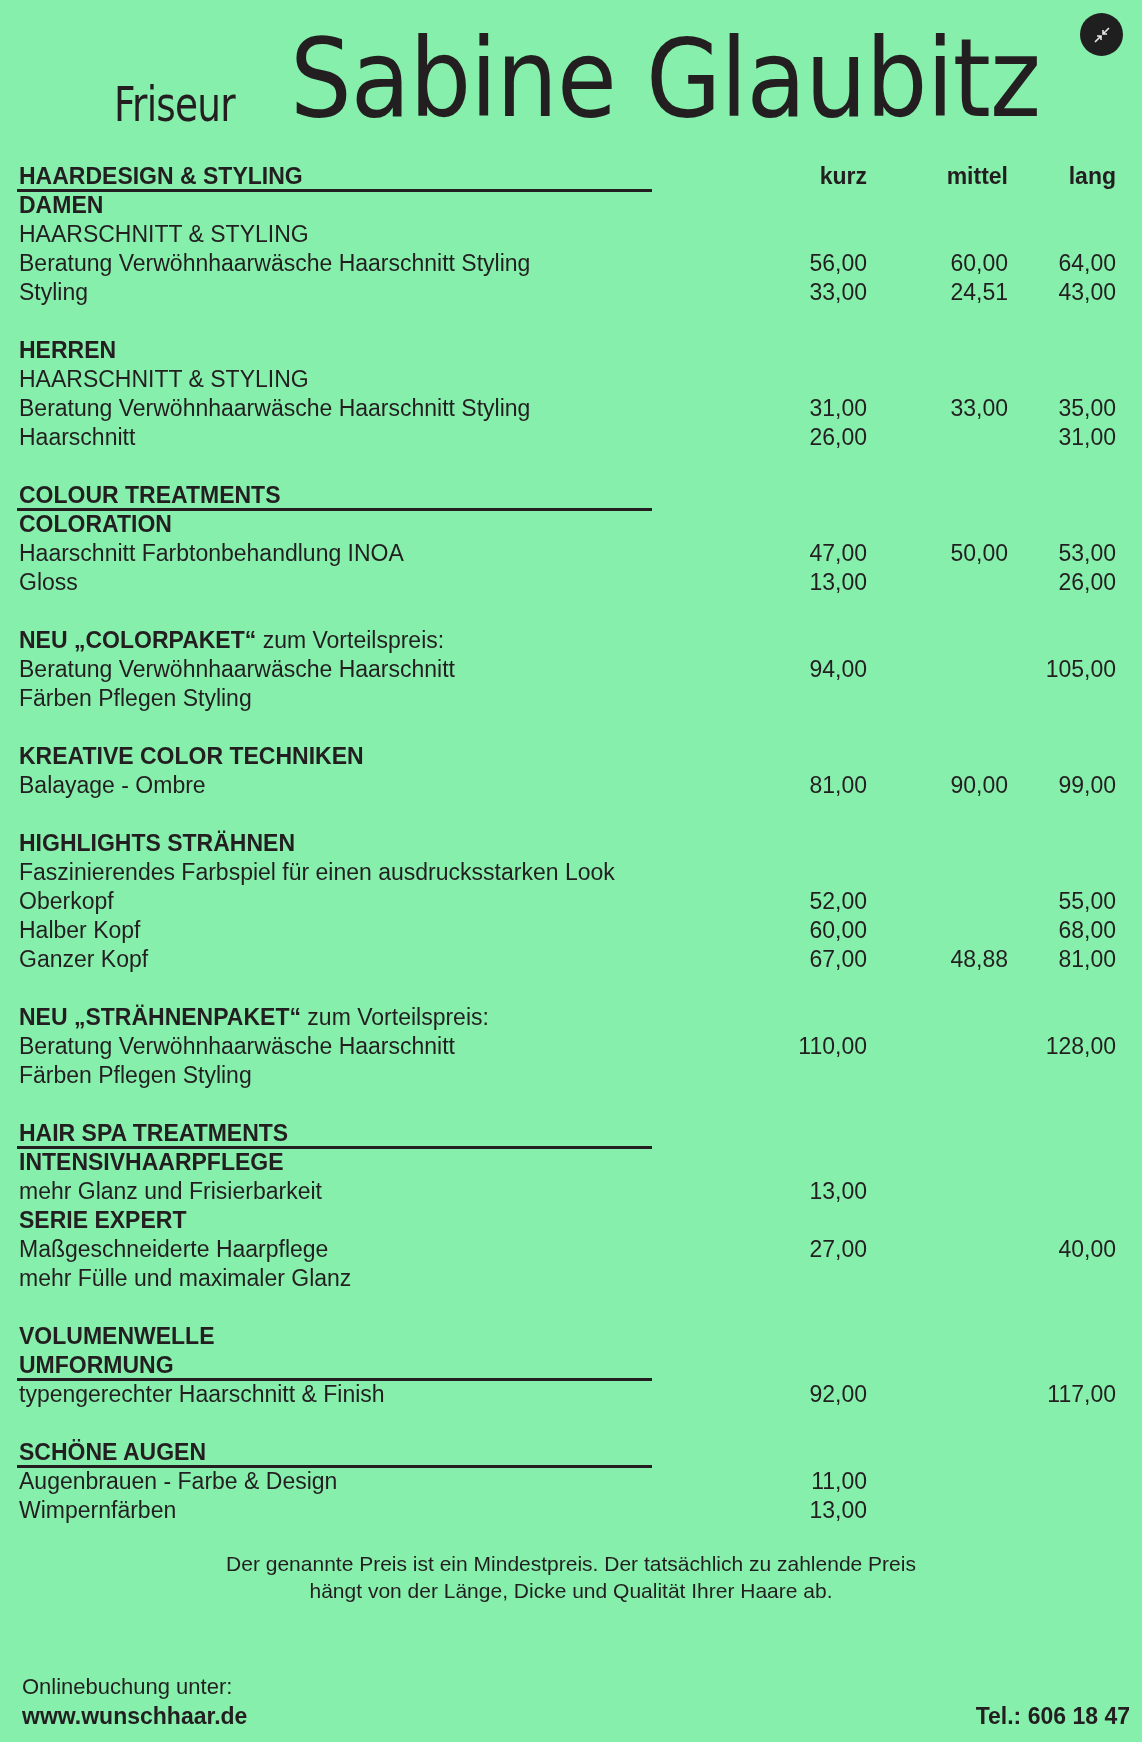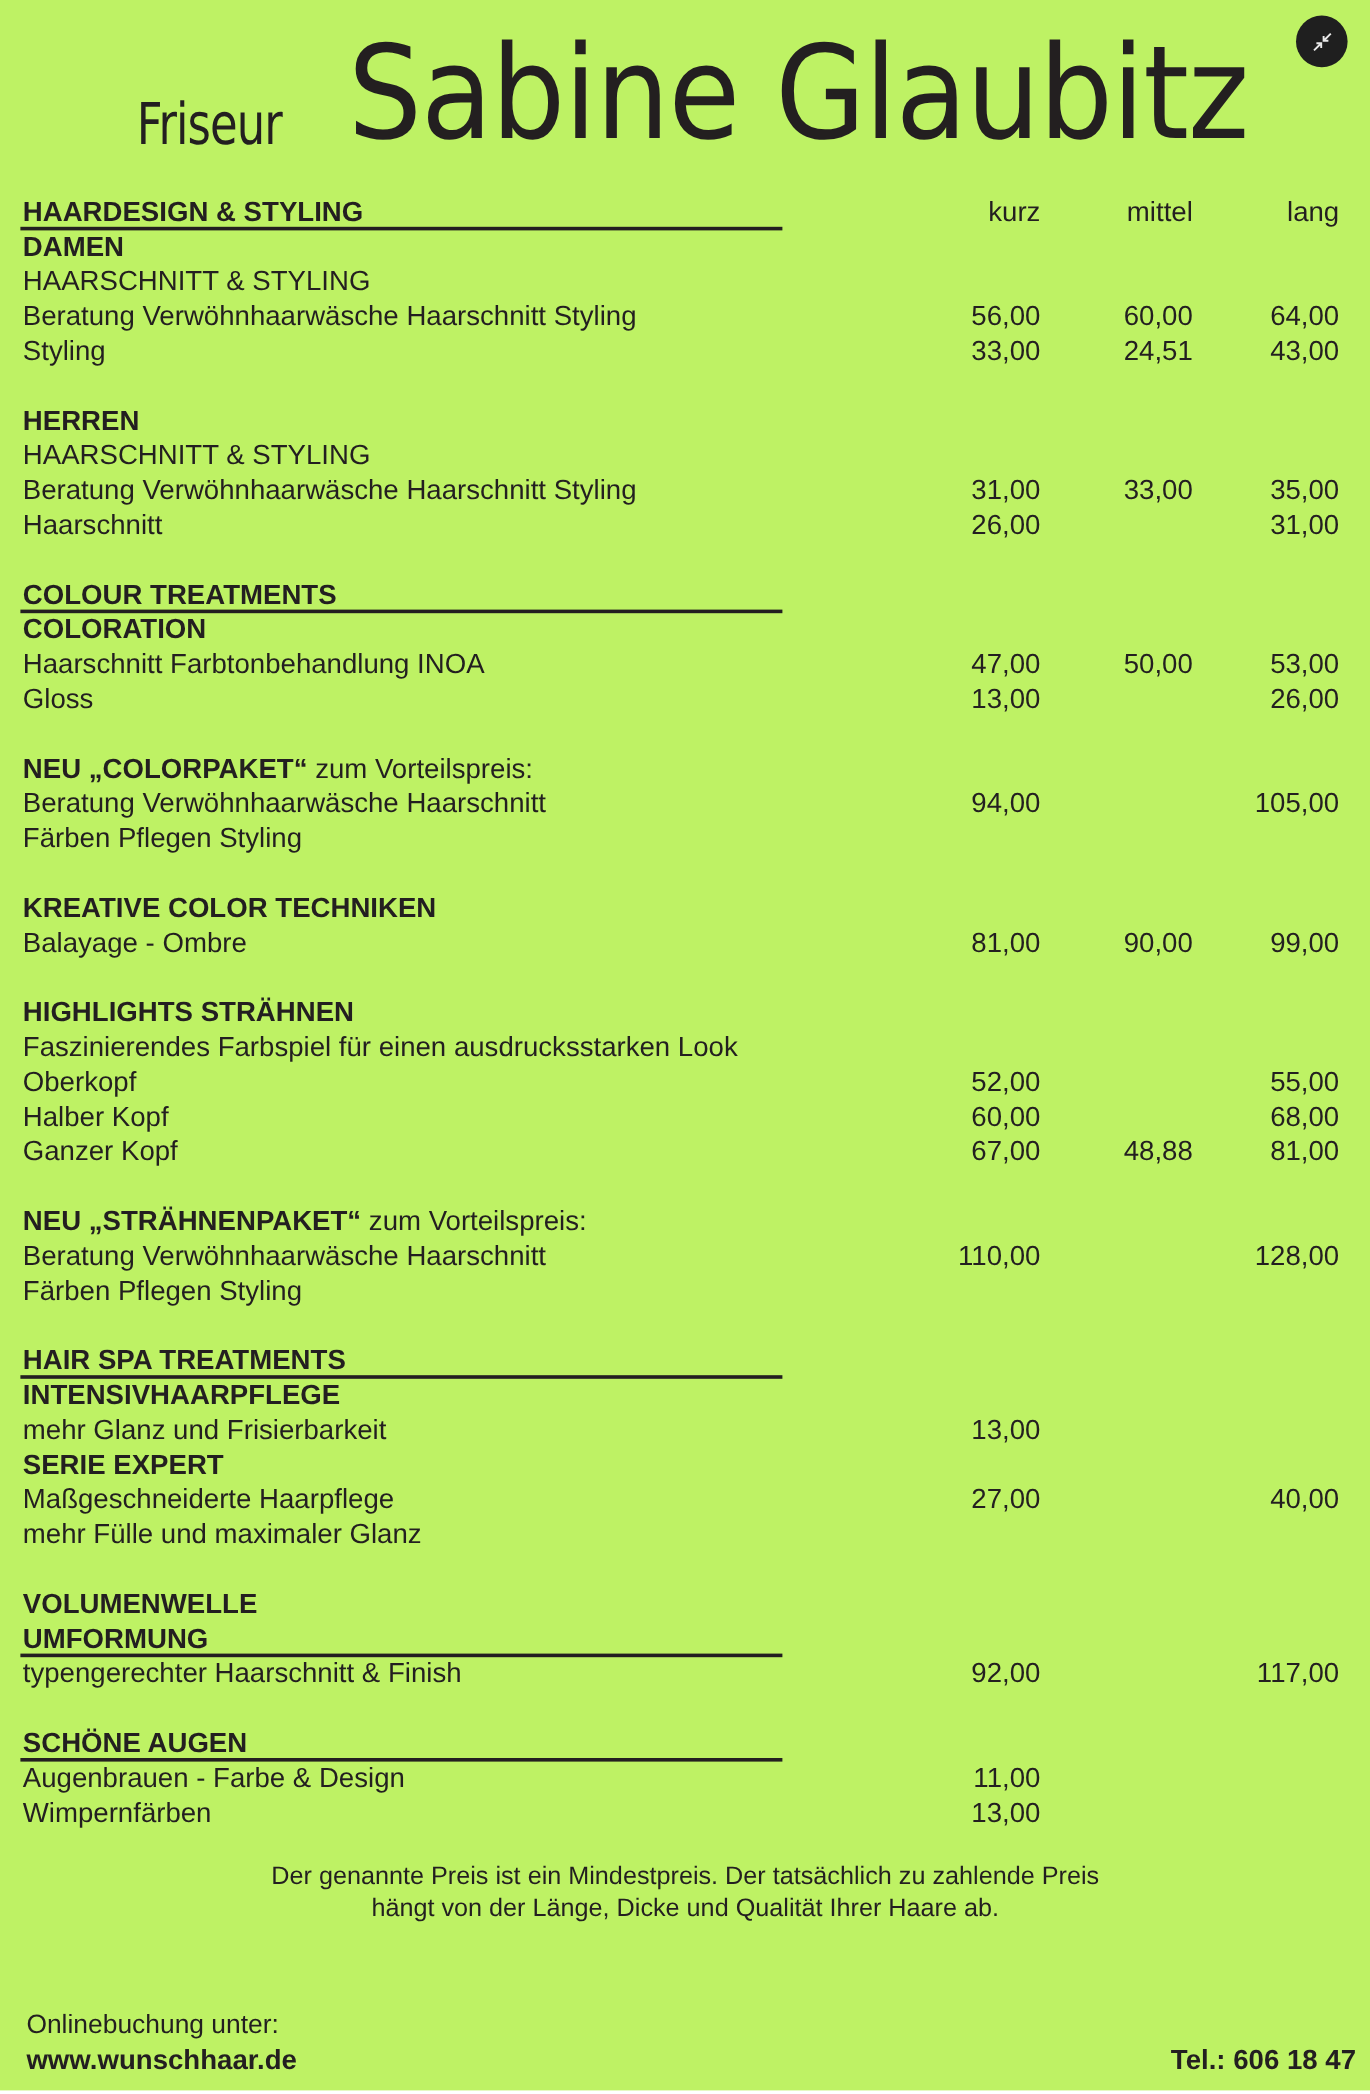--- a/index.html
+++ b/index.html
@@ -1,37 +1,37 @@
 <!DOCTYPE html>
 <html><head>
 <meta charset="utf-8">
 <style>
   * { box-sizing: border-box; margin: 0; padding: 0; }
   html, body { width: 1142px; height: 1745px; background: #ffffff; }
   body { font-family: "Liberation Sans", "DejaVu Sans", sans-serif; color: #231f20; }
-  .page { position: relative; width: 1142px; height: 1742px; background: #bef264; overflow: hidden; }
+  .page { position: relative; width: 1142px; height: 1742px; background: #86efac; overflow: hidden; }
 
   .collapse-btn { position: absolute; left: 1080px; top: 13px; width: 43px; height: 43px; border-radius: 50%; background: #1f1f1f; display: flex; align-items: center; justify-content: center; cursor: pointer; }
   .collapse-btn svg { width: 20px; height: 20px; }
 
   .brand { position: absolute; left: 0; top: 24px; width: 1142px; height: 110px; }
   .brand .friseur { position: absolute; left: 114px; top: 52px; font-family: "DejaVu Sans", sans-serif; font-size: 48px; font-weight: normal; transform: scaleX(0.78); transform-origin: left top; letter-spacing: -1px; color: #231f20; }
   .brand .name { position: absolute; left: 290px; top: -8px; font-family: "DejaVu Sans", sans-serif; font-size: 108px; transform: scaleX(0.9); transform-origin: left top; letter-spacing: -1px; color: #231f20; }
 
   .menu { position: absolute; left: 19px; top: 162px; width: 1100px; font-family: "Liberation Sans", sans-serif; }
   .row { position: relative; height: 29px; line-height: 29px; font-size: 23px; }
   .row.gap { height: 29px; }
   .row .label { position: absolute; left: 0; top: 0; white-space: nowrap; }
   .row .price { position: absolute; top: 0; text-align: right; white-space: nowrap; }
   .row .p-kurz { right: 252px; }
-  .row .p-mittel { right: 125px; }
+  .row .p-mittel { right: 111px; }
   .row .p-lang { right: 3px; }
   .bold { font-weight: bold; }
   .section-line { position: absolute; left: -2px; top: 27px; width: 635px; height: 3px; background: #231f20; }
-  .hdr-col { font-weight: normal; }
+  .hdr-col { font-weight: bold; }
 
   .note { position: absolute; left: 0; top: 1550px; width: 1142px; text-align: center; font-size: 21px; line-height: 27px; color: #231f20; }
   .hours { position: absolute; left: 0; top: 1626px; width: 1142px; text-align: center; font-size: 31px; font-weight: bold; color: #231f20; }
   .booking-label { position: absolute; left: 22px; top: 1674px; font-size: 22px; }
   .booking-url { position: absolute; left: 22px; top: 1703px; font-size: 23px; font-weight: bold; }
   .tel { position: absolute; right: 12px; top: 1703px; font-size: 23px; font-weight: bold; }
 </style>
 </head>
 <body>
 

